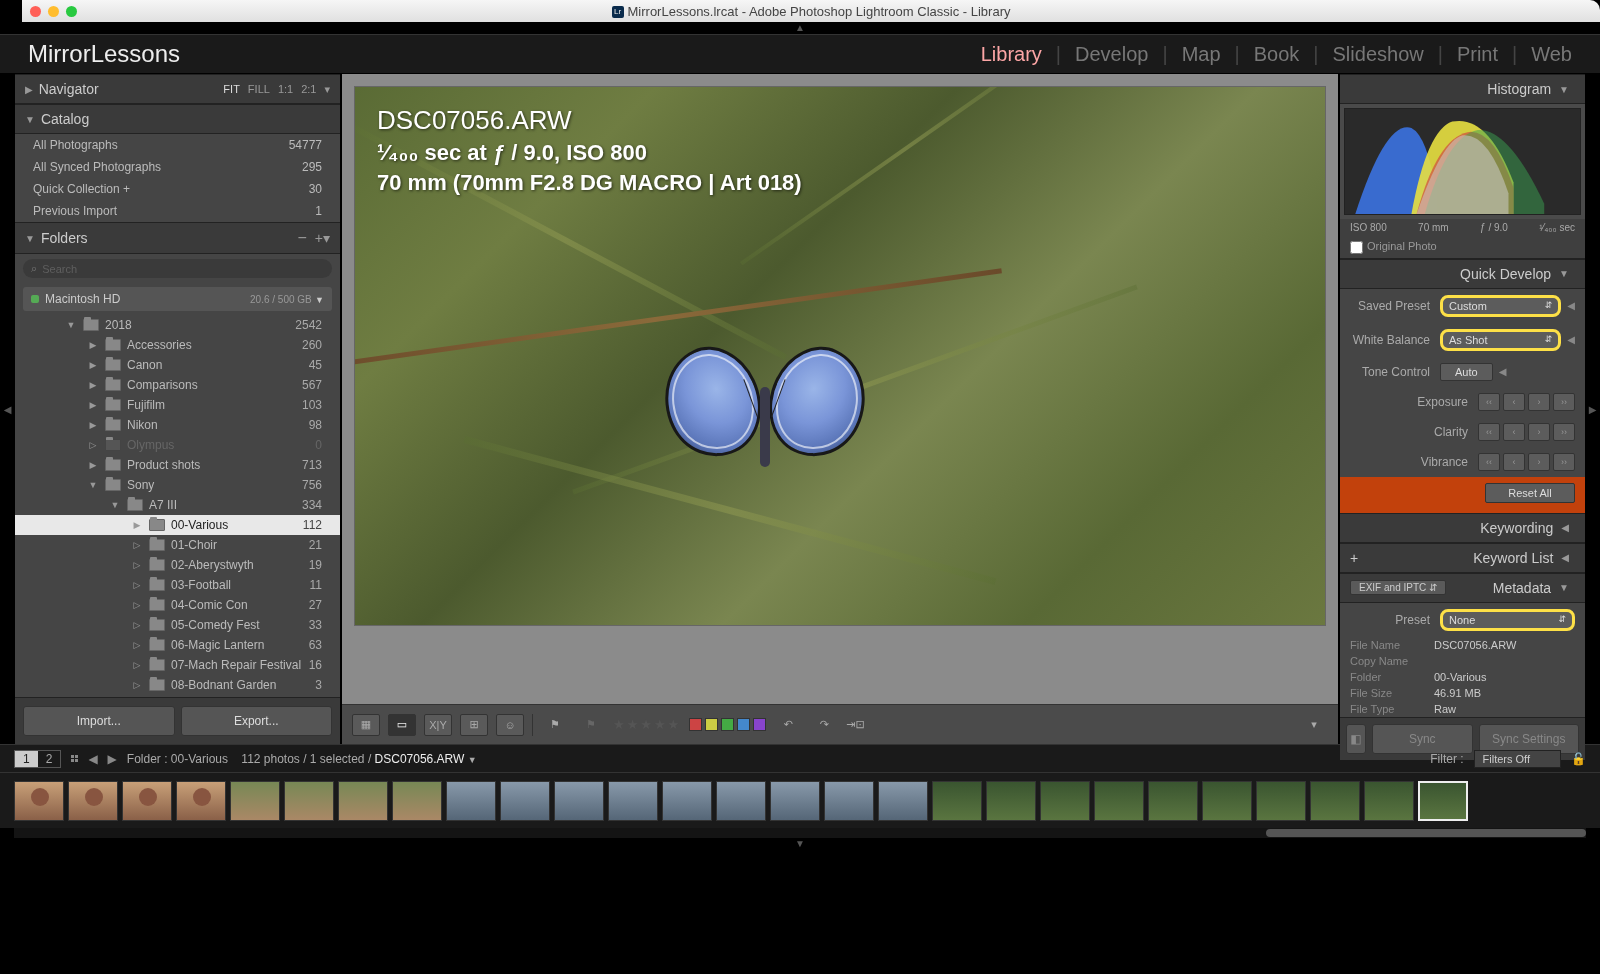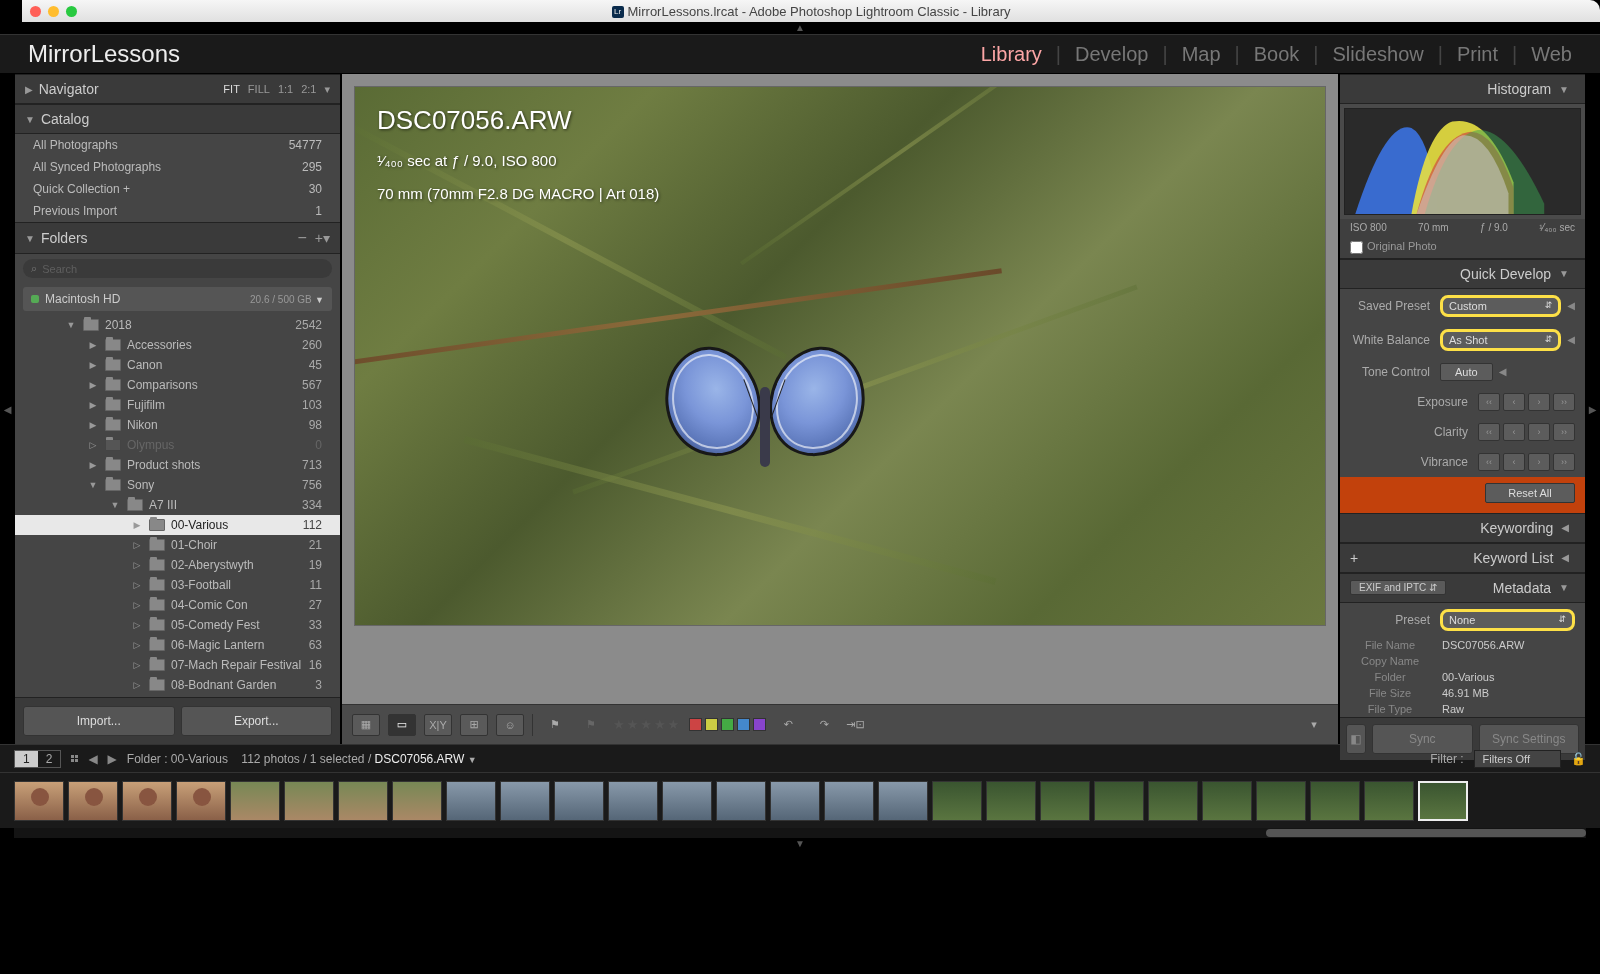--- a/index.html
+++ b/index.html
@@ -76,21 +76,21 @@
 .wing { position:absolute; width:95px; height:110px; background: radial-gradient(ellipse at 60% 40%, #9ab5e8 0%, #7a95d8 40%, #5a75b8 70%, #2a3558 100%); border-radius: 55% 45% 50% 50% / 55% 48% 52% 45%; border:3px solid #181818;}
 .wing::after{content:'';position:absolute;inset:4px;border:2px solid rgba(255,255,255,0.6);border-radius:inherit;}
 .wing.l { left:0; transform: rotate(-25deg);}
 .wing.r { right:0; transform: rotate(25deg) scaleX(-1);}
 .body { position:absolute; left:95px; top:40px; width:10px; height:80px; background:#3a3a4a; border-radius:5px;}
 .antenna{position:absolute;top:30px;width:1px;height:40px;background:#222;}
 .antenna.l{left:92px;transform:rotate(-20deg);transform-origin:bottom;}
 .antenna.r{left:106px;transform:rotate(20deg);transform-origin:bottom;}
 .overlay-text { position:absolute; top:18px; left:22px; color:#fff; text-shadow: 1px 1px 3px rgba(0,0,0,0.6); }
 .overlay-text .fn { font-size:26px; font-weight:500; }
-.overlay-text .exp, .overlay-text .lens { font-size:15px; margin-top:16px; font-weight:400;}
+.overlay-text .exp, .overlay-text .lens { font-size:22px; margin-top:4px; font-weight:700;}
 
 
 .center-toolbar { height: 40px; background:#4b4b4b; border-top:1px solid #333; display:flex; align-items:center; padding:0 10px; gap:8px; }
 .ct-btn { width:28px; height:22px; background:#5a5a5a; border:1px solid #333; border-radius:2px; display:flex;align-items:center;justify-content:center; color:#aaa; font-size:11px; cursor:pointer;}
 .ct-btn.active{background:#333;color:#eee;}
 .ct-divider{width:1px;height:22px;background:#333;}
 .stars { color:#555; letter-spacing:2px; font-size:13px;}
 .color-swatches { display:flex; gap:3px; }
 .swatch{width:13px;height:13px;border:1px solid #333;}
 .flex-spacer{flex:1;}
@@ -103,21 +103,21 @@
 .checkbox-row input{vertical-align:middle;margin-right:4px;}
 .qd-row { display:flex; align-items:center; padding:6px 10px; gap:6px; background:#454545; font-size:12px;}
 .qd-row .label { color:#aaa; min-width:80px; text-align:right; margin-right:4px;}
 .qd-select { flex:1; background:#5c5c5c; border:3px solid #fde047; color:#ddd; padding:2px 6px; border-radius:8px; font-size:11px;}
 .qd-btn-row { display:flex; gap:3px; }
 .qd-sm-btn { width:22px; height:18px; background:#5c5c5c; border:1px solid #333; border-radius:2px; color:#999; font-size:9px; display:flex;align-items:center;justify-content:center; cursor:pointer;}
 .qd-auto{background:#5c5c5c;border:1px solid #333;color:#ddd;padding:2px 14px;border-radius:2px;font-size:11px;cursor:pointer;}
 .reset-btn{background:#5c5c5c;border:1px solid #333;color:#ddd;padding:3px 20px;border-radius:2px;font-size:11px;cursor:pointer;margin:6px 10px 6px auto;display:block;width:90px;text-align:center;float:right;}
 .clear{clear:both;}
 .meta-row{display:flex;padding:2px 10px;font-size:11px;background:#454545;}
-.meta-row .ml{flex:0 0 80px;text-align:center;color:#888;margin-right:12px;}
+.meta-row .ml{flex:0 0 80px;text-align:left;color:#888;margin-right:4px;}
 .meta-row .mv{flex:1;color:#ccc;}
 .meta-preset-pill{display:inline-block;background:#5a5a5a;padding:1px 8px;border-radius:2px;border:1px solid #333;font-size:10px;margin-right:4px;}
 .sync-row{display:flex;gap:6px;padding:6px;background:#3a3a3a;border-top:1px solid #222;}
 .sync-row .btn{flex:1;background:#555;color:#888;text-align:center;padding:7px 0;border-radius:3px;border:1px solid #333;cursor:pointer;font-size:12px;}
 .sync-row .sw{width:20px;flex:0 0 20px;}
 
 
 .secondary-bar { height:28px; background:#1a1a1a; display:flex; align-items:center; padding:0 14px; color:#aaa; font-size:12px; gap:10px; border-top:1px solid #333;}
 .sec-toggle{display:flex;border:1px solid #555;}
 .sec-toggle div{padding:1px 8px;cursor:pointer;}

